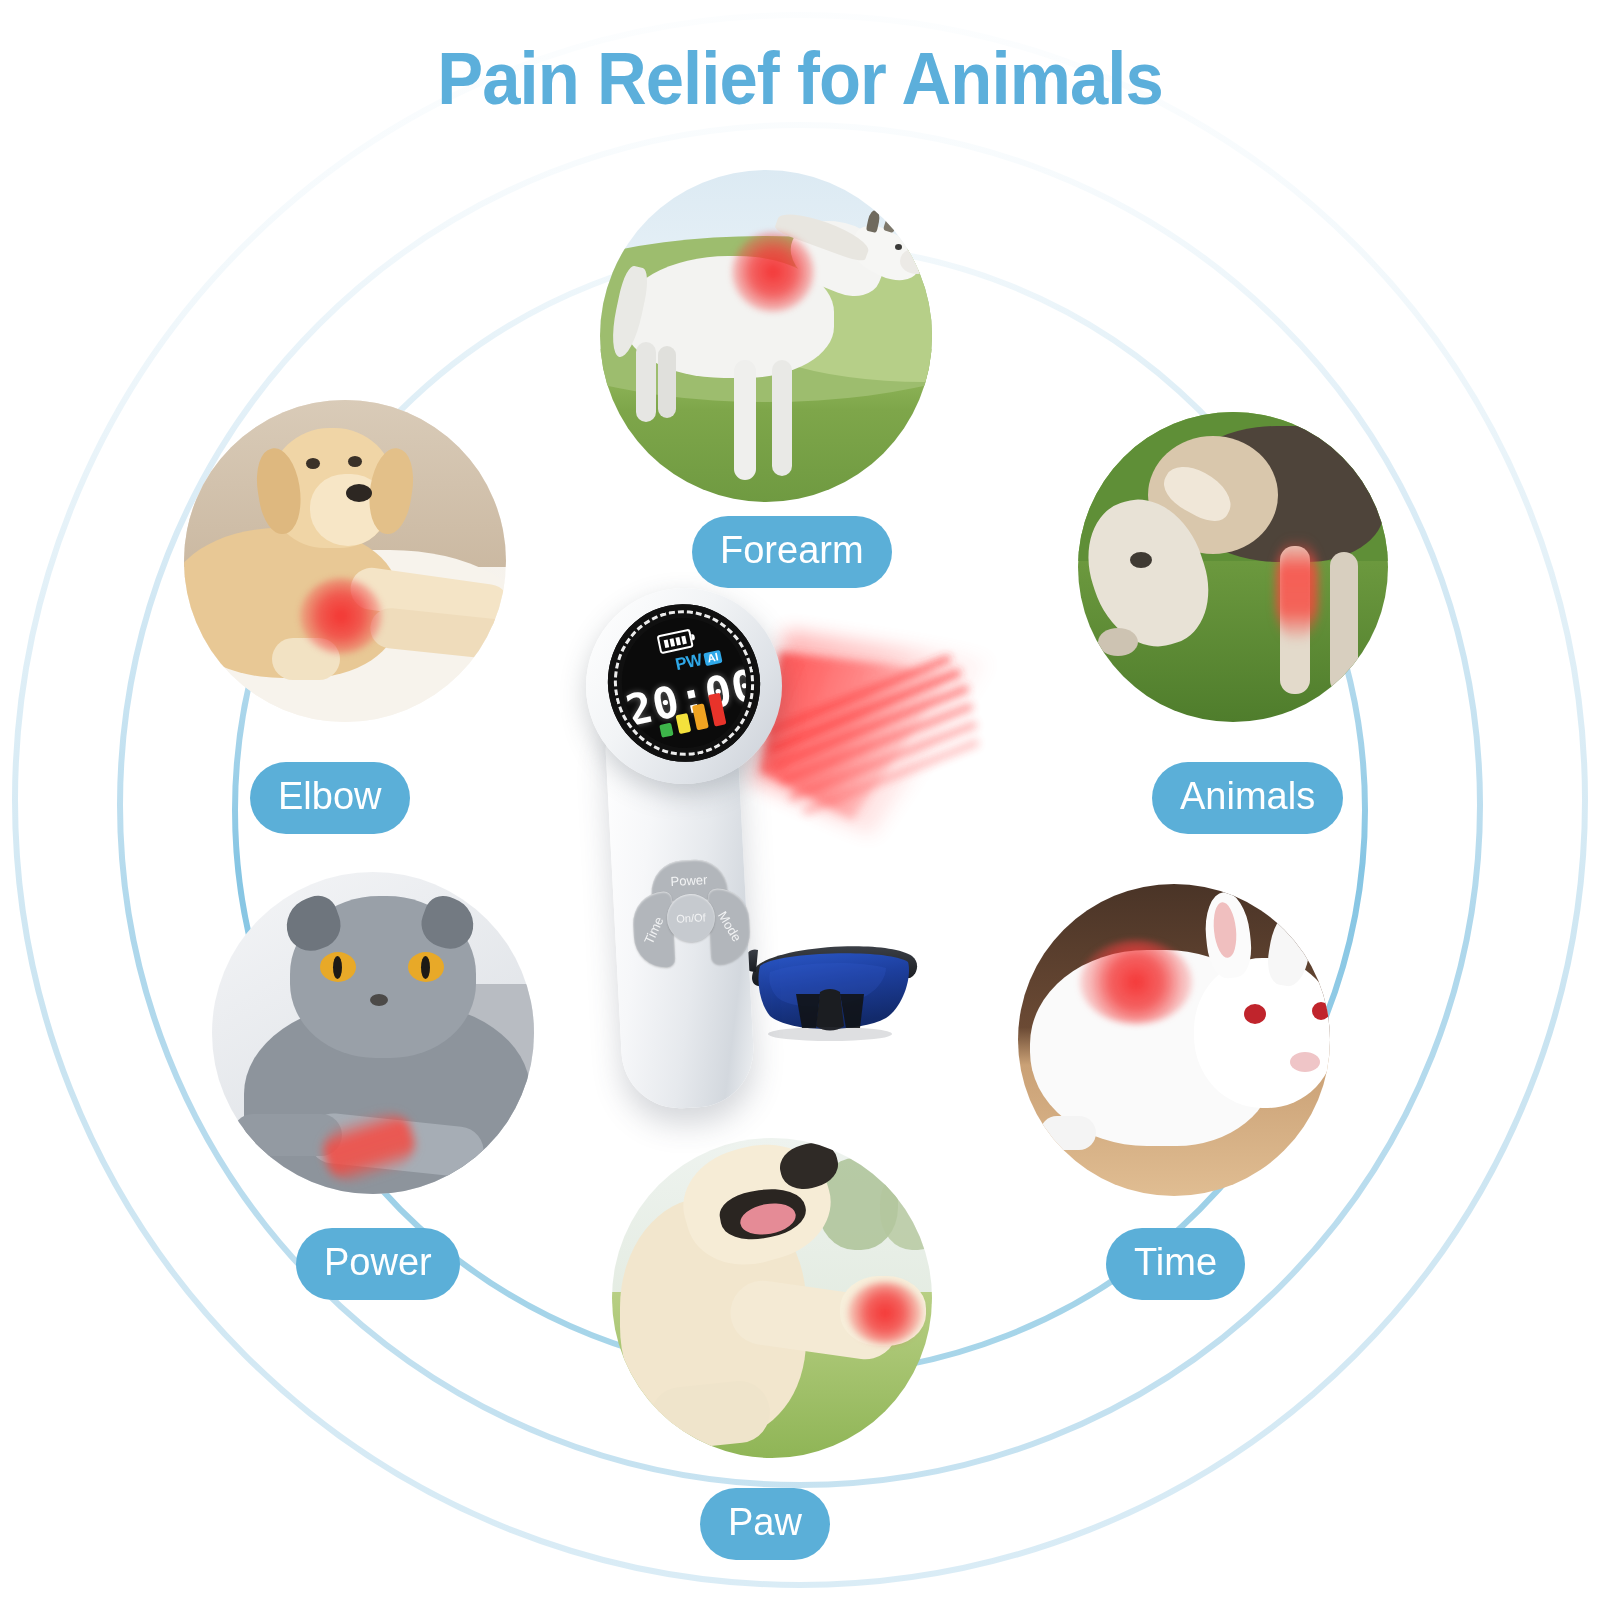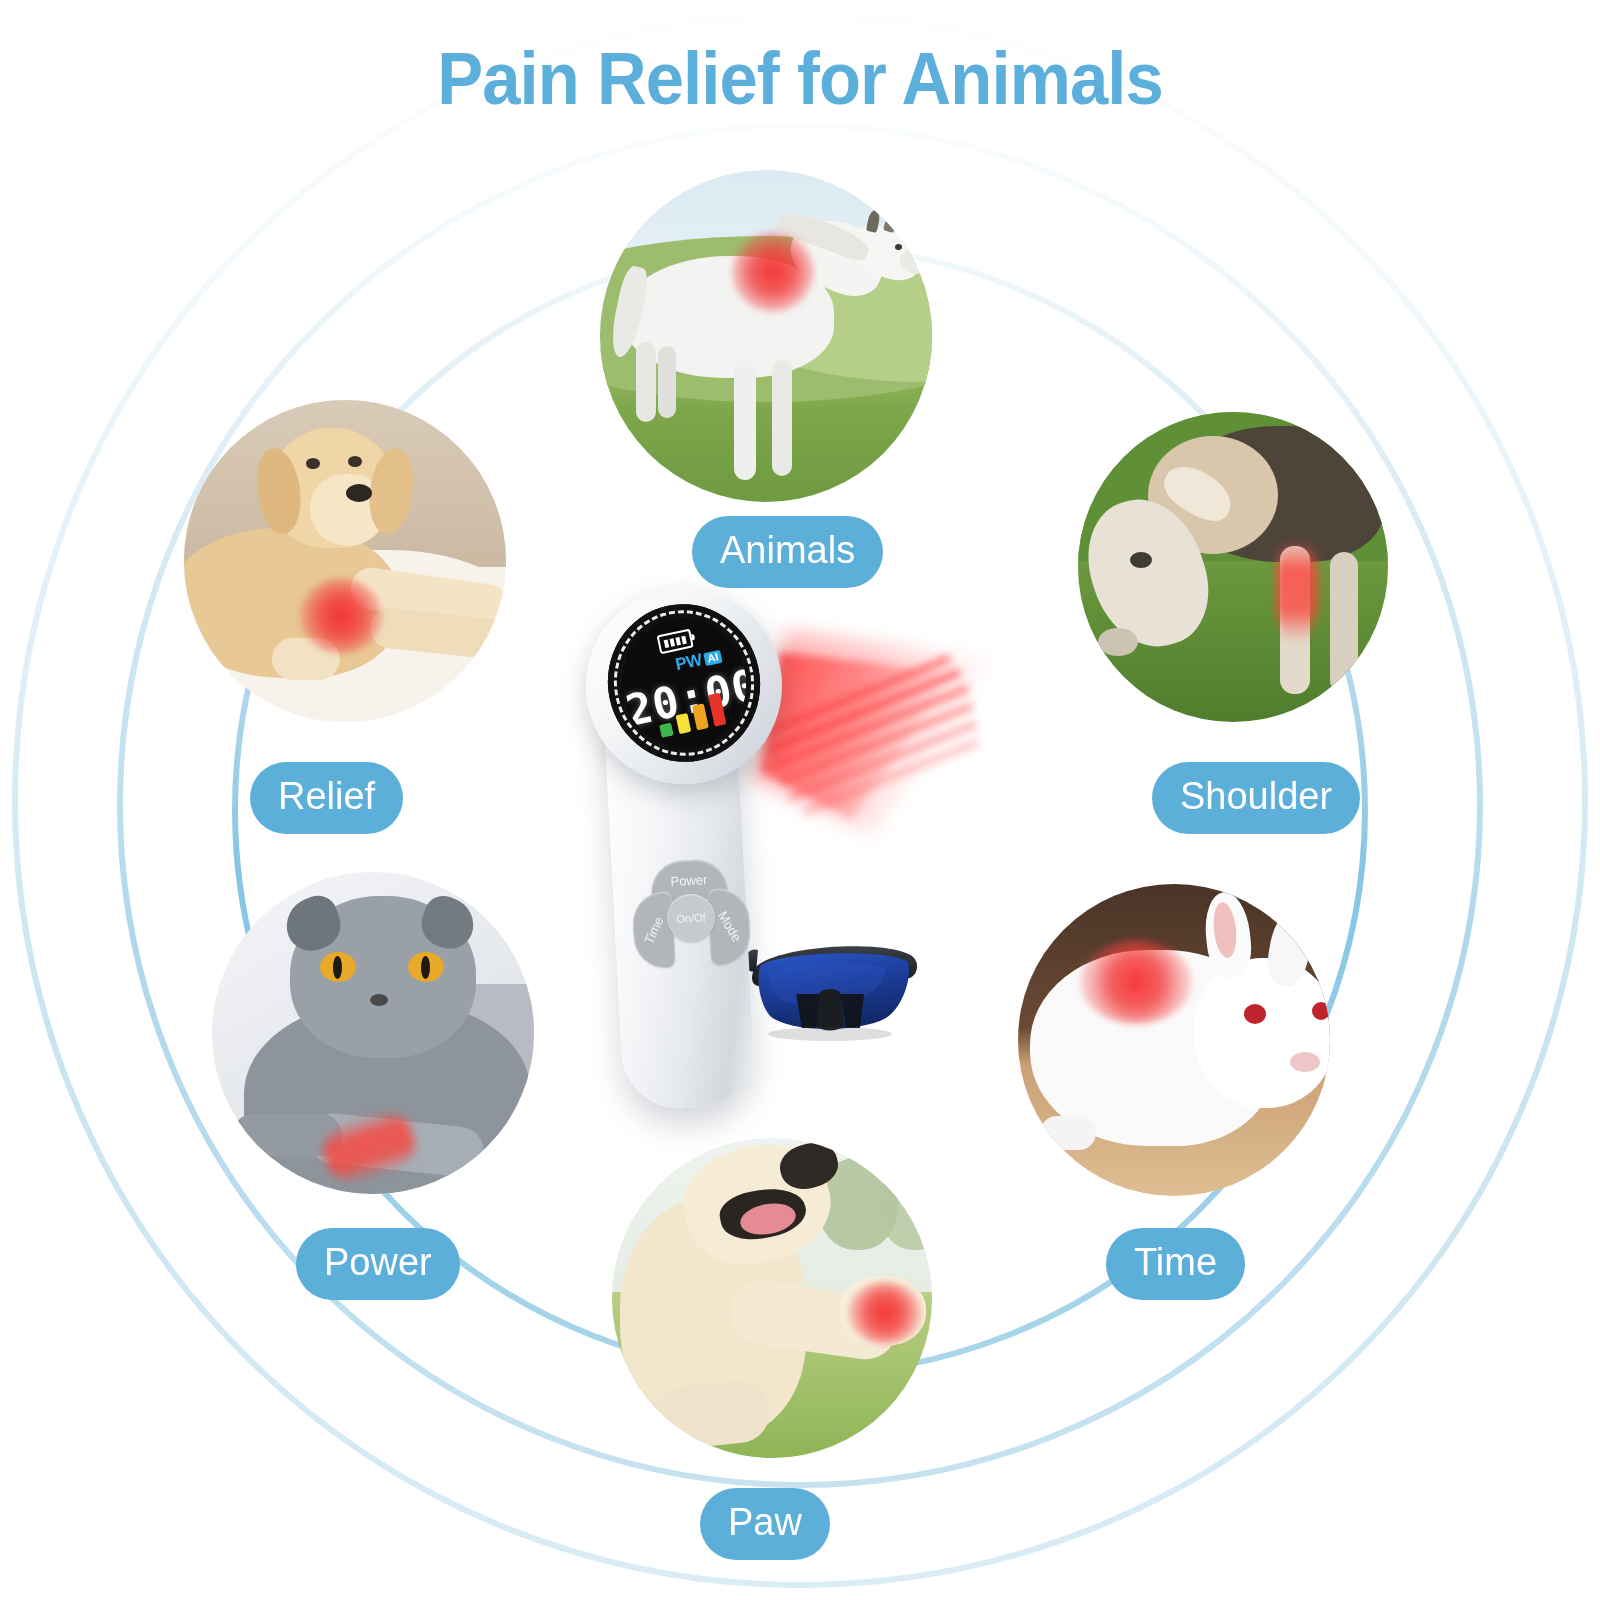--- a/index.html
+++ b/index.html
@@ -215,21 +215,21 @@
 
       <div class="shape" style="left:134px;top:190px;width:22px;height:120px;background:#efefed;border-radius:12px;"></div>
       <div class="shape" style="left:172px;top:190px;width:20px;height:116px;background:#e9e9e6;border-radius:12px;"></div>
       <div class="shape" style="left:36px;top:172px;width:20px;height:80px;background:#e6e6e3;border-radius:12px;"></div>
       <div class="shape" style="left:58px;top:176px;width:18px;height:72px;background:#e0e0dc;border-radius:12px;"></div>
 
       <div class="shape" style="left:16px;top:96px;width:26px;height:92px;background:#e9e9e5;border-radius:40% 40% 60% 60%;transform:rotate(12deg);"></div>
       <div class="pain" style="left:132px;top:62px;width:82px;height:80px;"></div>
     </div>
   </div>
-  <div class="pill" style="left:692px;top:516px;">Animals</div>
+  <div class="pill" style="left:692px;top:516px;">Forearm</div>
 
   <div class="bubble" style="left:184px;top:400px;width:322px;height:322px;">
     <div class="ph">
       <div class="sofa"></div>
       <div class="wall"></div>
       <div class="shape" style="left:-10px;top:150px;width:360px;height:200px;background:#f7f3ec;border-radius:40% 40% 0 0;"></div>
 
       <div class="shape" style="left:-16px;top:128px;width:230px;height:150px;background:#e8c895;border-radius:48% 44% 40% 50%;"></div>
       <div class="shape" style="left:86px;top:28px;width:124px;height:120px;background:#f0d5a6;border-radius:48% 48% 44% 44%;"></div>
       <div class="shape" style="left:126px;top:74px;width:76px;height:72px;background:#f7e6c6;border-radius:46% 46% 50% 50%;"></div>
@@ -238,40 +238,40 @@
       <div class="shape" style="left:162px;top:84px;width:26px;height:18px;background:#2d2722;border-radius:50%;"></div>
       <div class="shape" style="left:122px;top:58px;width:14px;height:11px;background:#3a3128;border-radius:50%;"></div>
       <div class="shape" style="left:164px;top:56px;width:14px;height:11px;background:#3a3128;border-radius:50%;"></div>
 
       <div class="shape" style="left:166px;top:176px;width:160px;height:42px;background:#f4e4c6;border-radius:26px;transform:rotate(8deg);"></div>
       <div class="shape" style="left:186px;top:214px;width:150px;height:40px;background:#efdcbb;border-radius:26px;transform:rotate(6deg);"></div>
       <div class="shape" style="left:88px;top:238px;width:68px;height:42px;background:#f2e2c3;border-radius:26px;"></div>
       <div class="pain" style="left:116px;top:178px;width:82px;height:76px;"></div>
     </div>
   </div>
-  <div class="pill" style="left:250px;top:762px;">Relief</div>
+  <div class="pill" style="left:250px;top:762px;">Elbow</div>
 
   <div class="bubble" style="left:1078px;top:412px;width:310px;height:310px;">
     <div class="ph">
       <div class="grass2" style="height:100%;"></div>
       <div class="shape" style="left:0;top:0;width:100%;height:48%;background:#5f8f37;border-radius:0;"></div>
 
       <div class="shape" style="left:96px;top:14px;width:210px;height:136px;background:#4e443a;border-radius:50% 44% 38% 52%;"></div>
       <div class="shape" style="left:70px;top:24px;width:130px;height:118px;background:#d9c7ac;border-radius:50%;"></div>
       <div class="shape" style="left:14px;top:86px;width:112px;height:150px;background:#e8e2d6;border-radius:46% 50% 44% 50%;transform:rotate(-18deg);"></div>
       <div class="shape" style="left:84px;top:60px;width:72px;height:42px;background:#f0e7d8;border-radius:50% 60% 40% 50%;transform:rotate(28deg);"></div>
       <div class="shape" style="left:52px;top:140px;width:22px;height:16px;background:#3f3a33;border-radius:50%;"></div>
       <div class="shape" style="left:20px;top:216px;width:40px;height:28px;background:#cdc3b2;border-radius:50%;"></div>
 
       <div class="shape" style="left:202px;top:134px;width:30px;height:148px;background:#e3dacb;border-radius:14px;"></div>
       <div class="shape" style="left:252px;top:140px;width:28px;height:142px;background:#d8cfbf;border-radius:14px;"></div>
       <div class="painbar" style="left:198px;top:126px;width:42px;height:104px;"></div>
     </div>
   </div>
-  <div class="pill" style="left:1152px;top:762px;">Shoulder</div>
+  <div class="pill" style="left:1152px;top:762px;">Animals</div>
 
   <div class="bubble" style="left:212px;top:872px;width:322px;height:322px;">
     <div class="ph">
       <div class="indoor"></div>
       <div class="shape" style="left:180px;top:112px;width:190px;height:150px;background:#b8bcc2;border-radius:30%;"></div>
 
       <div class="shape" style="left:32px;top:130px;width:286px;height:200px;background:#8d949c;border-radius:46% 44% 30% 34%;"></div>
       <div class="shape" style="left:78px;top:24px;width:186px;height:162px;background:#99a0a8;border-radius:48% 48% 46% 46%;"></div>
       <div class="shape" style="left:74px;top:26px;width:54px;height:52px;background:#6e757d;border-radius:60% 40% 50% 50%;transform:rotate(-20deg);"></div>
       <div class="shape" style="left:210px;top:26px;width:52px;height:50px;background:#737a82;border-radius:40% 60% 50% 50%;transform:rotate(20deg);"></div>

